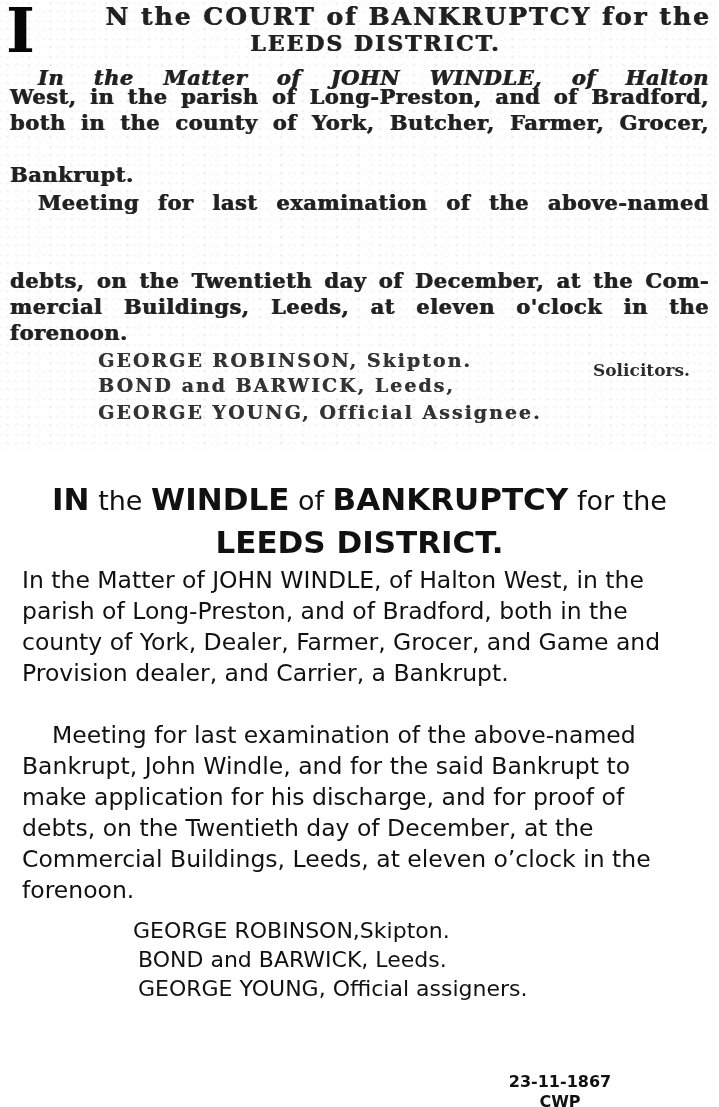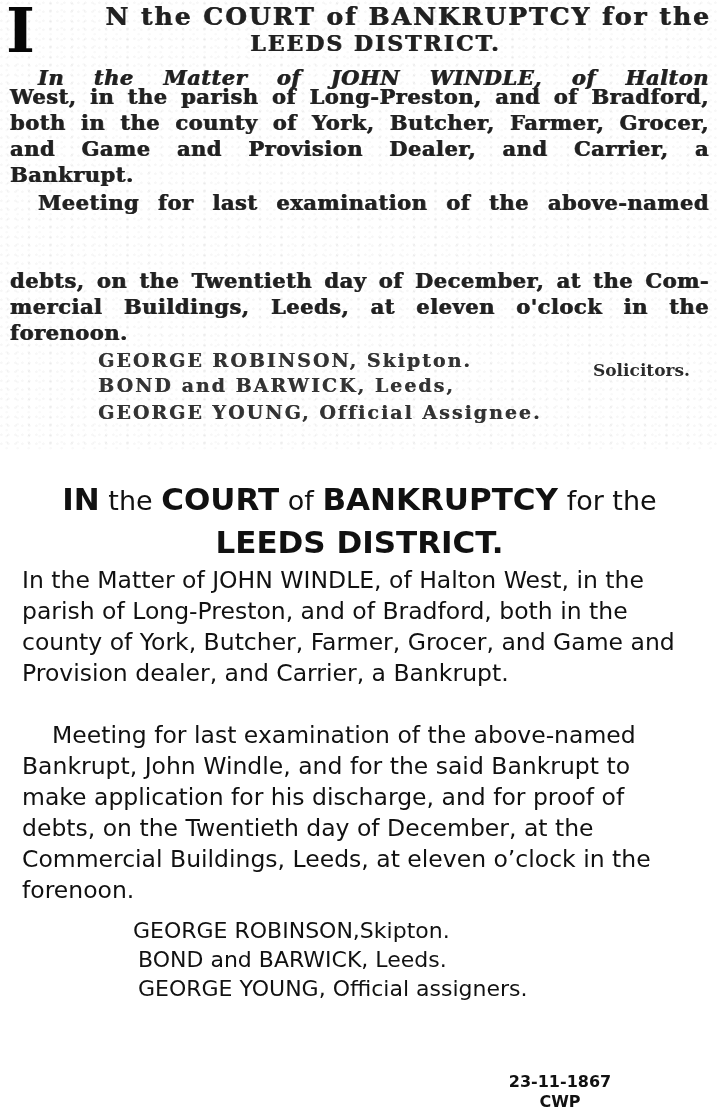--- a/index.html
+++ b/index.html
@@ -37,41 +37,40 @@
 <body>
 
 <div class="scan">
   <div class="dropcap">I</div>
   <div class="row head1">N the COURT of BANKRUPTCY for the</div>
   <div class="row head2">LEEDS DISTRICT.</div>
 
   <div class="row body" style="top:65px; left:38px;font-style:italic;">In the Matter of JOHN WINDLE, of Halton</div>
   <div class="row body" style="top:84px;">West, in the parish of Long-Preston, and of Bradford,</div>
   <div class="row body" style="top:110px;">both in the county of York, Butcher, Farmer, Grocer,</div>
-  <div class="row body" style="top:136px;">and Game and Provision Dealer, and Carrier, a</div>
   <div class="row body last" style="top:162px;">Bankrupt.</div>
   <div class="row body" style="top:190px; left:38px;">Meeting for last examination of the above-named</div>
   <div class="row body" style="top:294px;">mercial Buildings, Leeds, at eleven o'clock in the</div>
   <div class="row body" style="top:268px;">debts, on the Twentieth day of December, at the Com-</div>
   <div class="row body last" style="top:320px;">forenoon.</div>
 
   <div class="sig" style="left:98px; top:349px;">GEORGE ROBINSON, Skipton.</div>
   <div class="sig" style="left:98px; top:374px;">BOND and BARWICK, Leeds,</div>
   <div class="sig" style="left:98px; top:401px;">GEORGE YOUNG, Official Assignee.</div>
   <div class="brace" style="left:553px; top:360px;">Solicitors.</div>
 </div>
 
 <div class="clean">
   <div class="title1">
-    <span class="big">IN</span><span> the </span><span class="big">COURT</span><span> of </span><span class="big">BANKRUPTCY</span><span> for the</span>
+    <span class="big">IN</span><span> the </span><span class="big">WINDLE</span><span> of </span><span class="big">BANKRUPTCY</span><span> for the</span>
   </div>
   <div class="title2">LEEDS DISTRICT.</div>
 
   <div class="para" style="top:105px;">
-    <p>In the Matter of JOHN WINDLE, of Halton West, in the parish of Long-Preston, and of Bradford, both in the county of York, Butcher, Farmer, Grocer, and Game and Provision dealer, and Carrier, a Bankrupt.</p>
+    <p>In the Matter of JOHN WINDLE, of Halton West, in the parish of Long-Preston, and of Bradford, both in the county of York, Dealer, Farmer, Grocer, and Game and Provision dealer, and Carrier, a Bankrupt.</p>
   </div>
   <div class="para" style="top:260px; text-indent:30px;">
     <p>Meeting for last examination of the above-named Bankrupt, John Windle, and for the said Bankrupt to make application for his discharge, and for proof of debts, on the Twentieth day of December, at the Commercial Buildings, Leeds, at eleven o’clock in the forenoon.</p>
   </div>
 
   <div class="sigs">
     <div>GEORGE ROBINSON,Skipton.</div>
     <div style="padding-left:5px;">BOND and BARWICK, Leeds.</div>
     <div style="padding-left:5px;">GEORGE YOUNG, Official assigners.</div>
   </div>

